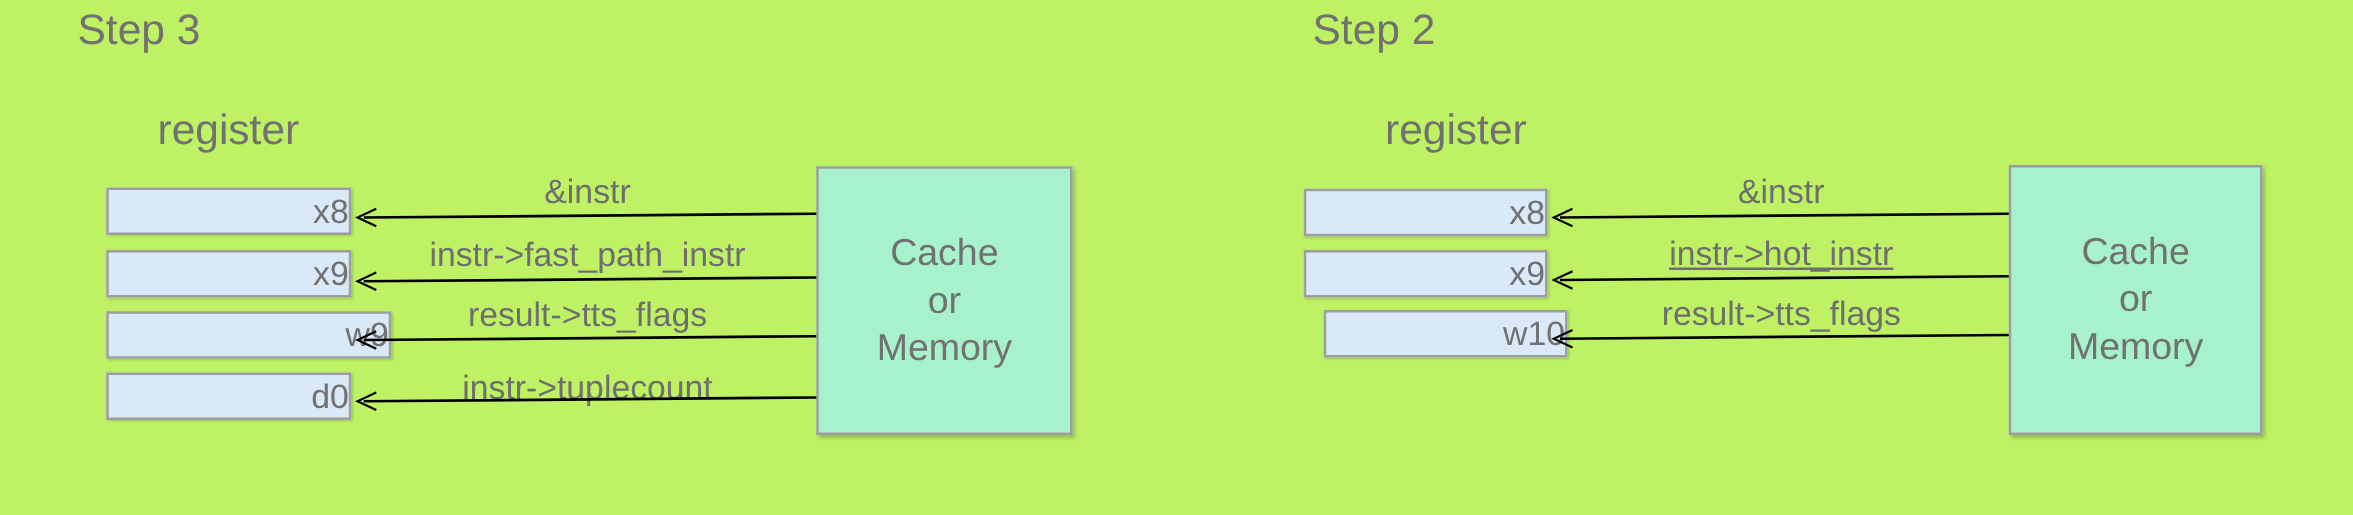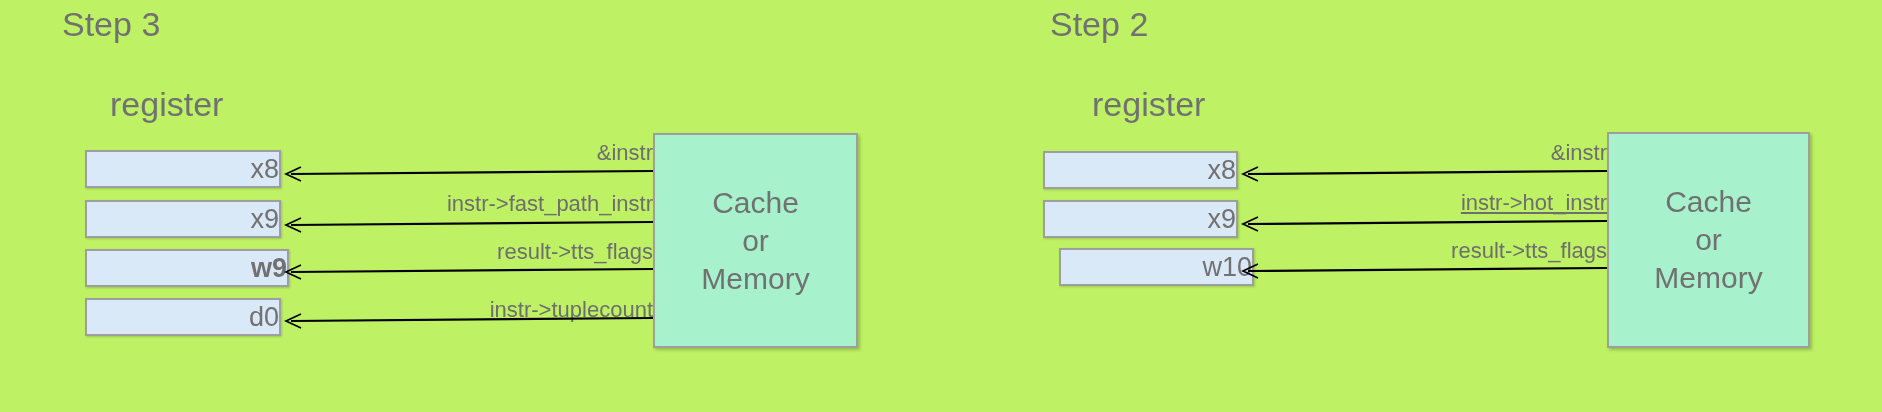--- a/index.html
+++ b/index.html
@@ -20,20 +20,21 @@
   .step-title{
     position:absolute;top:4px;
     font-size:34px;line-height:1.2;
     color:var(--text-gray,#717171);
     font-weight:400;margin:0;
   }
   .register-label{
     position:absolute;top:84px;
     font-size:34px;line-height:1.2;
     color:var(--text-gray,#717171);
+    margin-left:16px;
   }
   .reg-box{
     position:absolute;
     height:38px;
     box-sizing:border-box;
     background:var(--register-fill,#d9e9f7);
     border:2px solid var(--box-border,#9e9e9e);
     box-shadow:1px 1px 2px rgba(0,0,0,0.18);
     display:flex;align-items:center;justify-content:flex-end;
   }
@@ -50,23 +51,23 @@
     display:flex;align-items:center;justify-content:center;
   }
   .cache-text{
     font-size:30px;line-height:38px;
     color:var(--text-gray,#717171);
     text-align:center;
     white-space:pre-line;
   }
   .arrow-label{
     position:absolute;
-    font-size:22px;line-height:28px;
+    font-size:27px;line-height:28px;
     color:#6e6e6e;
-    text-align:right;
+    text-align:center;
   }
   .arrows-layer{
     position:absolute;left:0;top:0;
     pointer-events:none;
   }
   .arrows-layer line{stroke:var(--arrow-black,#000);stroke-width:2.2;}
   .arrows-layer polyline{stroke:var(--arrow-black,#000);stroke-width:1.7;fill:none;}
 </style>
 </head>
 <body>
@@ -76,21 +77,21 @@
   <section>
     <div class="step-title" style="left:62px;">Step 3</div>
     <div class="register-label" style="left:110px;">register</div>
 
     <div class="reg-box" style="left:85px;top:150px;width:196px;">
       <span class="reg-text">x8</span>
     </div>
     <div class="reg-box" style="left:85px;top:200px;width:196px;">
       <span class="reg-text">x9</span>
     </div>
-    <div class="reg-box" style="left:85px;top:249px;width:204px;font-weight:bold;">
+    <div class="reg-box" style="left:85px;top:249px;width:228px;">
       <span class="reg-text">w9</span>
     </div>
     <div class="reg-box" style="left:85px;top:298px;width:196px;">
       <span class="reg-text">d0</span>
     </div>
 
     <div class="arrow-label" style="left:287px;top:139px;width:366px;">&amp;instr</div>
     <div class="arrow-label" style="left:287px;top:190px;width:366px;">instr-&gt;fast_path_instr</div>
     <div class="arrow-label" style="left:287px;top:238px;width:366px;">result-&gt;tts_flags</div>
     <div class="arrow-label" style="left:287px;top:274px;width:366px;margin-top:22px;">instr-&gt;tuplecount</div>

